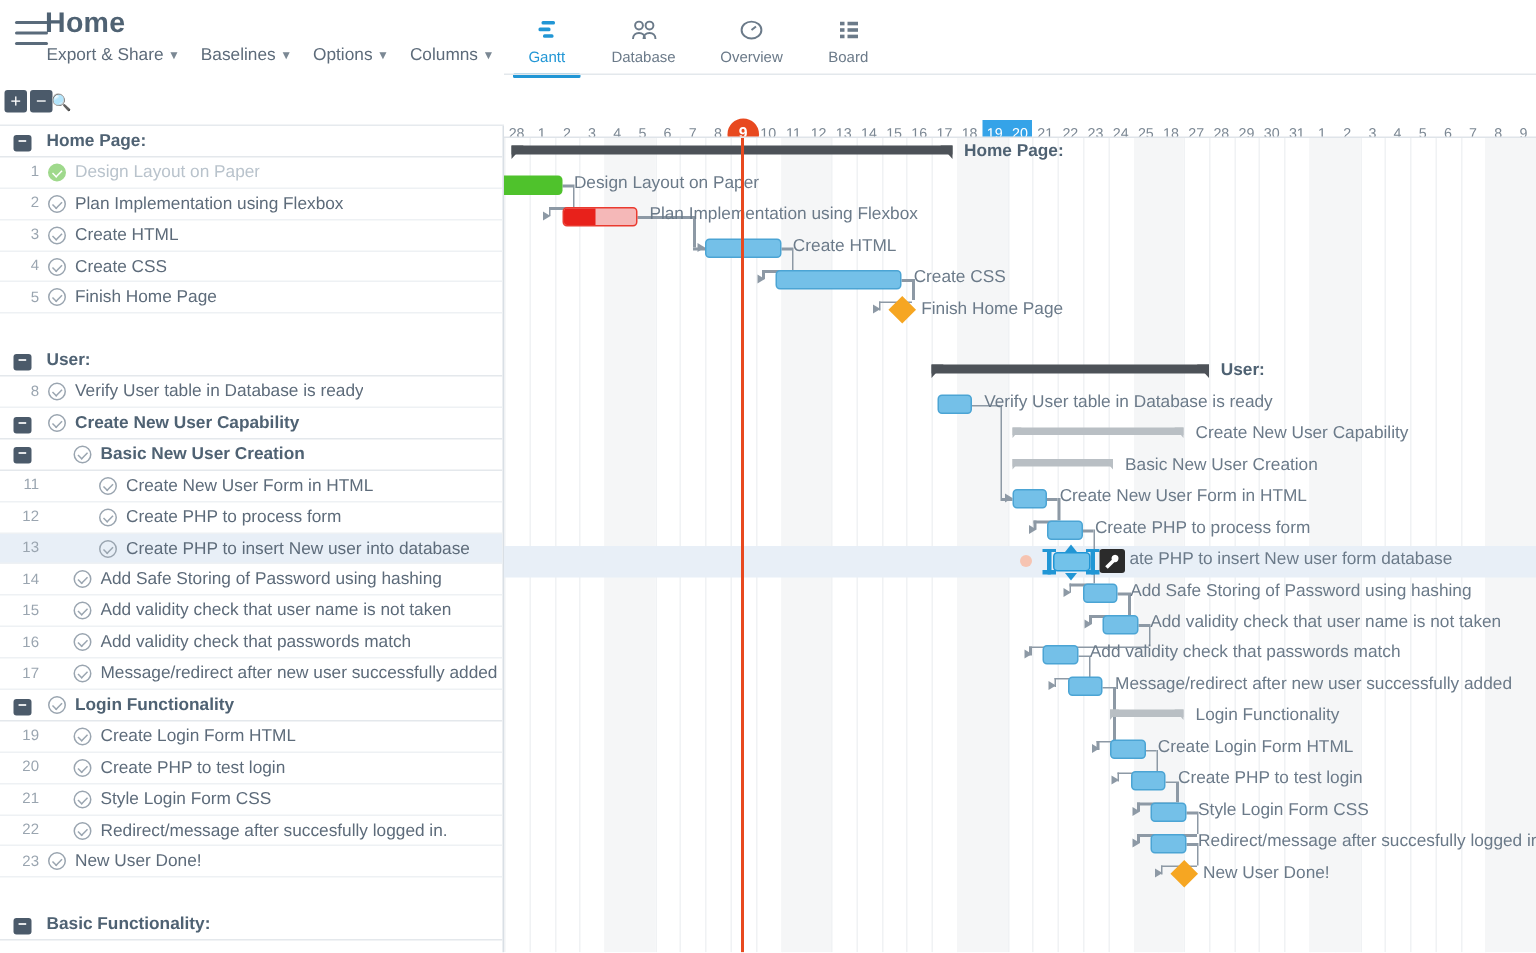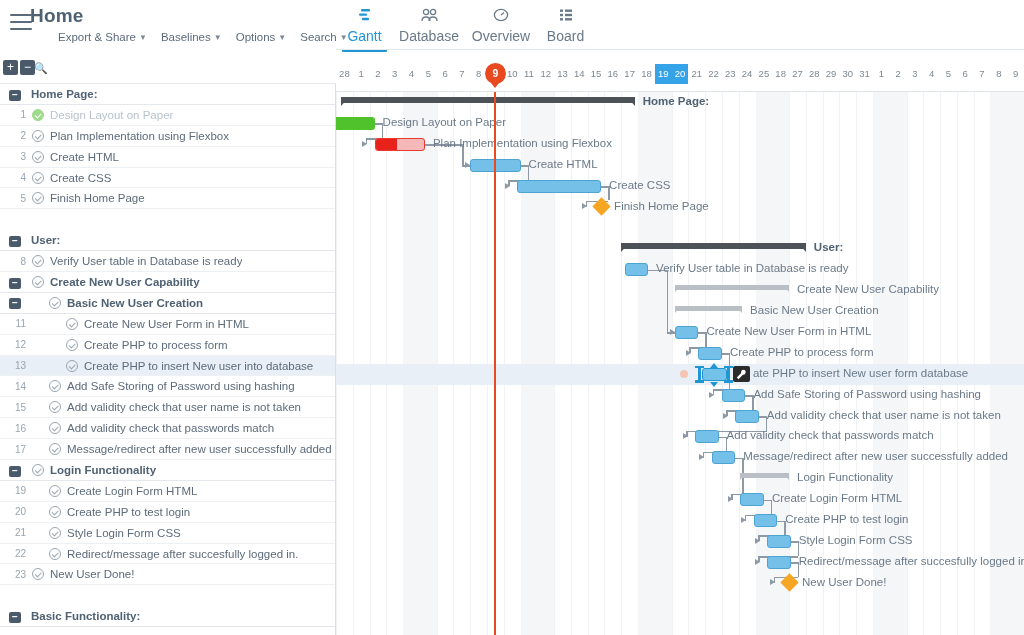--- a/index.html
+++ b/index.html
@@ -12,32 +12,32 @@
   }
   #app { position: relative; width: 1024px; height: 635px; }
 
   
   .topbar { position: absolute; left:0; top:0; width:1024px; height:52px; background:#fff; }
   .hamburger { position:absolute; left:10px; top:14px; width:22px; height:16px;
                display:flex; flex-direction:column; justify-content:space-between; cursor:pointer; }
   .hamburger i { display:block; height:2px; background:#5a6b7b; border-radius:1px; }
   .proj-title { position:absolute; left:30px; top:5px; font-size:19px; font-weight:bold;
                 color:#4f6273; letter-spacing:.2px; }
-  .menubar { position:absolute; left:31px; top:31px; display:flex; gap:14px;margin-left:27px; }
+  .menubar { position:absolute; left:31px; top:31px; display:flex; gap:14px; }
   .menu-item { font-size:11.5px; color:#5d6b7a; cursor:pointer; white-space:nowrap; }
   .caret { display:inline-block; margin-left:3px; font-size:8px; vertical-align:1px; color:#7b8894; }
 
   
   .tabs { position:absolute; left:336px; top:0; height:52px; display:flex; }
   .tab { width:57px; position:relative; display:flex; flex-direction:column;
          align-items:center; justify-content:flex-end; padding-bottom:8px; cursor:pointer; }
   .tab.wide { width:72px; }
   .tab .tico { height:20px; display:flex; align-items:center; justify-content:center;
                margin-bottom:3px; color:#6b7a89; }
-  .tab .tlabel { font-size:14px; color:#6b7a89; }
+  .tab .tlabel { font-size:10px; color:#6b7a89; }
   .tab.active .tlabel { color:#2196d5; }
   .tab.active .tico { color:#2196d5; }
   .tab.active::after { content:""; position:absolute; left:6px; right:6px; bottom:0;
                        height:3px; background:#2196d5; border-radius:1px; }
   .tabs-underline { position:absolute; left:336px; top:49px; width:688px; height:1px; background:#e3e8ec; }
 
   
   .searchrow { position:absolute; left:0; top:52px; width:336px; height:32px;
                background:#fff; border-bottom:1px solid #e6eaee; }
   .sq { position:absolute; top:8px; width:15px; height:15px; background:#4b5a6a;
@@ -48,21 +48,21 @@
   .search-input { position:absolute; left:49px; top:8px; width:270px; height:16px;
                   border:none; outline:none; font-size:11.5px; color:#8d98a4;
                   font-family:"Liberation Sans", sans-serif; background:transparent; }
 
   
   .thead { position:absolute; left:336px; top:52px; width:688px; height:40px;
            background:#fff; border-bottom:1px solid #dfe4e9; overflow:hidden; }
   .week-row { position:absolute; left:0; top:0; height:20px; width:100%; }
   .wk { position:absolute; top:3px; font-size:8.5px; color:#a9b3bd; text-align:center; }
   .month-lbl { position:absolute; top:2px; font-size:12px; color:#5d6b7a; font-weight:bold; }
-  .day-row { position:absolute; left:0; top:12px; height:20px; width:100%; }
+  .day-row { position:absolute; left:0; top:28px; height:20px; width:100%; }
   .day { position:absolute; top:0; height:20px; line-height:20px; text-align:center;
          font-size:9.5px; color:#7c8894; }
   .day.sel { background:#35a3e8; color:#fff; }
   .day-today { position:absolute; top:-1px; width:21px; height:21px; border-radius:50%;
                background:#e8491f; color:#fff; line-height:21px; text-align:center;
                font-size:10.5px; font-weight:bold; z-index:4; }
   .day-today::after{ content:""; position:absolute; left:50%; bottom:-4px; margin-left:-4px;
                width:0;height:0; border-left:4px solid transparent; border-right:4px solid transparent;
                border-top:5px solid #e8491f; }
 
@@ -145,21 +145,21 @@
     <div class="hamburger">
       <i></i>
         <i></i>
         <i></i>
     </div>
     <div class="proj-title">Home</div>
     <div class="menubar" id="menubar">
         <div class="menu-item"><span>Export &amp; Share</span><span class="caret">▼</span></div>
         <div class="menu-item"><span>Baselines</span><span class="caret">▼</span></div>
         <div class="menu-item"><span>Options</span><span class="caret">▼</span></div>
-        <div class="menu-item"><span>Search</span><span class="caret">▼</span></div>
+        <div class="menu-item"><span>Columns</span><span class="caret">▼</span></div>
       </div>
   </div>
 
   <div class="tabs" id="tabs">
       <div class="tab active">
         <div class="tico">
           <svg width="15" height="14" viewBox="0 0 15 14">
             <rect x="4" y="1" width="9" height="2.4" rx="1" fill="currentColor"></rect>
             <rect x="2" y="5.4" width="8" height="2.4" rx="1" fill="currentColor"></rect>
             <rect x="5" y="9.8" width="7" height="2.4" rx="1" fill="currentColor"></rect>

